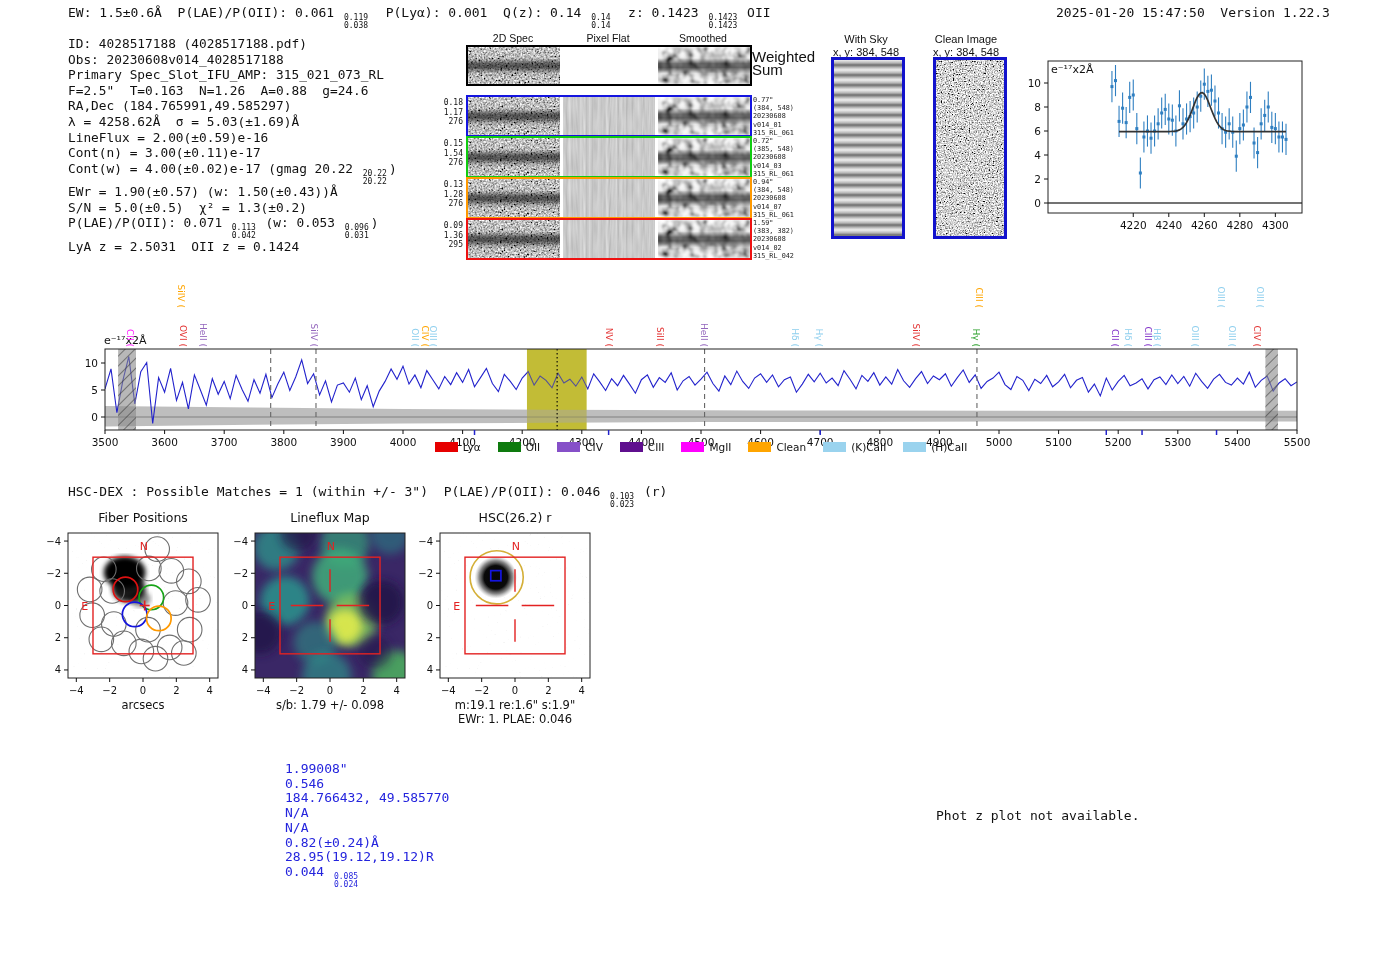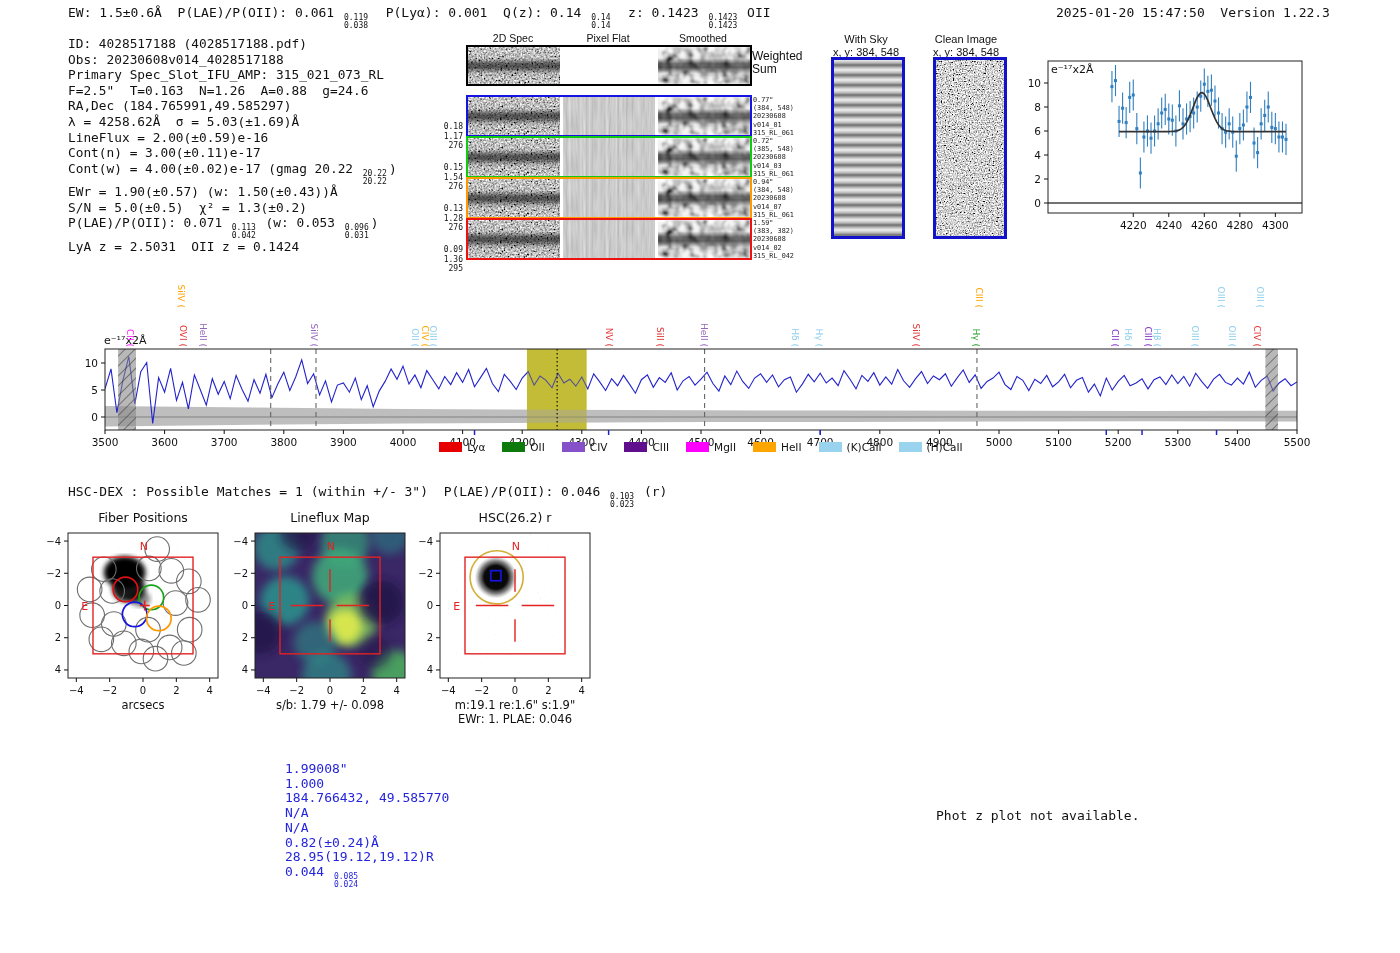--- a/index.html
+++ b/index.html
@@ -9,23 +9,23 @@
   .sans{font-family:Liberation Sans, sans-serif;}
   .frac{display:inline-flex;flex-direction:column;justify-content:center;height:13px;
         font-size:8px;line-height:8px;vertical-align:-3px;margin:0 2px;text-align:left;}
   .hdr-left{left:68px;top:5px;font-size:13px;white-space:pre;}
   .hdr-right{left:1056px;top:5px;font-size:13px;white-space:pre;}
   #info-block{left:68px;top:36px;font-size:12.8px;line-height:15.6px;white-space:pre;}
   
   .colhdr{font-size:10.5px;top:32px;text-align:center;width:92px;}
   .wsum-box{left:466px;top:45px;width:282px;height:37px;border:2.5px solid #000;display:flex;gap:3px;background:#fff;}
   .specrow{left:466px;width:282px;height:38px;display:flex;gap:3px;background:#fff;box-sizing:content-box;}
-  .rowleft{width:20px;text-align:right;font-size:8px;line-height:9.5px;left:443px;margin-top:24px;}
+  .rowleft{width:20px;text-align:right;font-size:8px;line-height:9.5px;left:443px;}
   .rowright{left:753px;font-size:6.8px;line-height:8.2px;color:#222;white-space:pre;}
-  .wsumlabel{left:752px;top:50px;font-size:12px;line-height:13px;}
+  .wsumlabel{left:752px;top:50px;font-size:15px;line-height:13px;}
   .cell{flex:1;height:100%;overflow:hidden;position:relative;}
   
   .skyhdr{font-size:11px;line-height:12.5px;text-align:center;top:33px;width:120px;}
   .skybox{top:57px;width:68px;height:176px;border:3px solid #1212cc;overflow:hidden;position:absolute;}
   .stripes{width:100%;height:100%;background:repeating-linear-gradient(180deg,#ededed 0px,#b5b5b5 3px,#6d6d6d 5px,#c6c6c6 8px,#efefef 10px);}
   
   #fit-plot{left:1020px;top:48px;width:315px;height:195px;}
   .unitlbl{font-size:11px;font-family:"DejaVu Sans","Liberation Sans",sans-serif;}
   #main-plot{left:60px;top:275px;width:1300px;height:195px;}
   .emline{position:absolute;font-family:"DejaVu Sans","Liberation Sans",sans-serif;font-size:9px;
@@ -467,21 +467,21 @@
         <div class="lgi">
           <span class="lgsw" style="background: rgb(95, 15, 142);"></span>
           <span>CIII</span>
         </div>
         <div class="lgi">
           <span class="lgsw" style="background: rgb(255, 0, 255);"></span>
           <span>MgII</span>
         </div>
         <div class="lgi">
           <span class="lgsw" style="background: rgb(255, 165, 0);"></span>
-          <span>HeII</span>
+          <span>Clean</span>
         </div>
         <div class="lgi">
           <span class="lgsw" style="background: rgb(154, 211, 238);"></span>
           <span>(K)CaII</span>
         </div>
         <div class="lgi">
           <span class="lgsw" style="background: rgb(154, 211, 238);"></span>
           <span>(H)CaII</span>
         </div>
       </div>
@@ -645,17 +645,17 @@
       <text x="21" y="71.78" font-size="10" text-anchor="end" fill="#111" font-family="&quot;DejaVu Sans&quot;,&quot;Liberation Sans&quot;,sans-serif">−2</text>
       <line x1="169.68" y1="173" x2="169.68" y2="177" stroke="#111"></line>
       <text x="169.68" y="189" font-size="10" text-anchor="middle" fill="#111" font-family="&quot;DejaVu Sans&quot;,&quot;Liberation Sans&quot;,sans-serif">4</text>
       <line x1="24" y1="36.06" x2="28" y2="36.06" stroke="#111"></line>
       <text x="21" y="39.56" font-size="10" text-anchor="end" fill="#111" font-family="&quot;DejaVu Sans&quot;,&quot;Liberation Sans&quot;,sans-serif">−4</text>
       <text x="103" y="17" font-size="12.5" text-anchor="middle" fill="#111" font-family="&quot;DejaVu Sans&quot;,&quot;Liberation Sans&quot;,sans-serif">HSC(26.2) r</text>
       <text x="103" y="204" font-size="11.5" text-anchor="middle" fill="#111" font-family="&quot;DejaVu Sans&quot;,&quot;Liberation Sans&quot;,sans-serif">m:19.1 re:1.6" s:1.9"</text>
       <text x="103" y="218" font-size="11.5" text-anchor="middle" fill="#111" font-family="&quot;DejaVu Sans&quot;,&quot;Liberation Sans&quot;,sans-serif">EWr: 1. PLAE: 0.046</text>
     </svg>
 
-  <div class="abs" id="match-values"><div>1.99008"</div><div>1.000</div><div>184.766432, 49.585770</div><div>N/A</div><div>N/A</div><div>0.82(±0.24)Å</div><div>28.95(19.12,19.12)R</div><div>0.044 <span class="frac"><span>0.085</span><span>0.024</span></span></div></div>
+  <div class="abs" id="match-values"><div>1.99008"</div><div>0.546</div><div>184.766432, 49.585770</div><div>N/A</div><div>N/A</div><div>0.82(±0.24)Å</div><div>28.95(19.12,19.12)R</div><div>0.044 <span class="frac"><span>0.085</span><span>0.024</span></span></div></div>
 
   <div class="abs photz">Phot z plot not available.</div>
 
 </div>
 
 </body></html>

